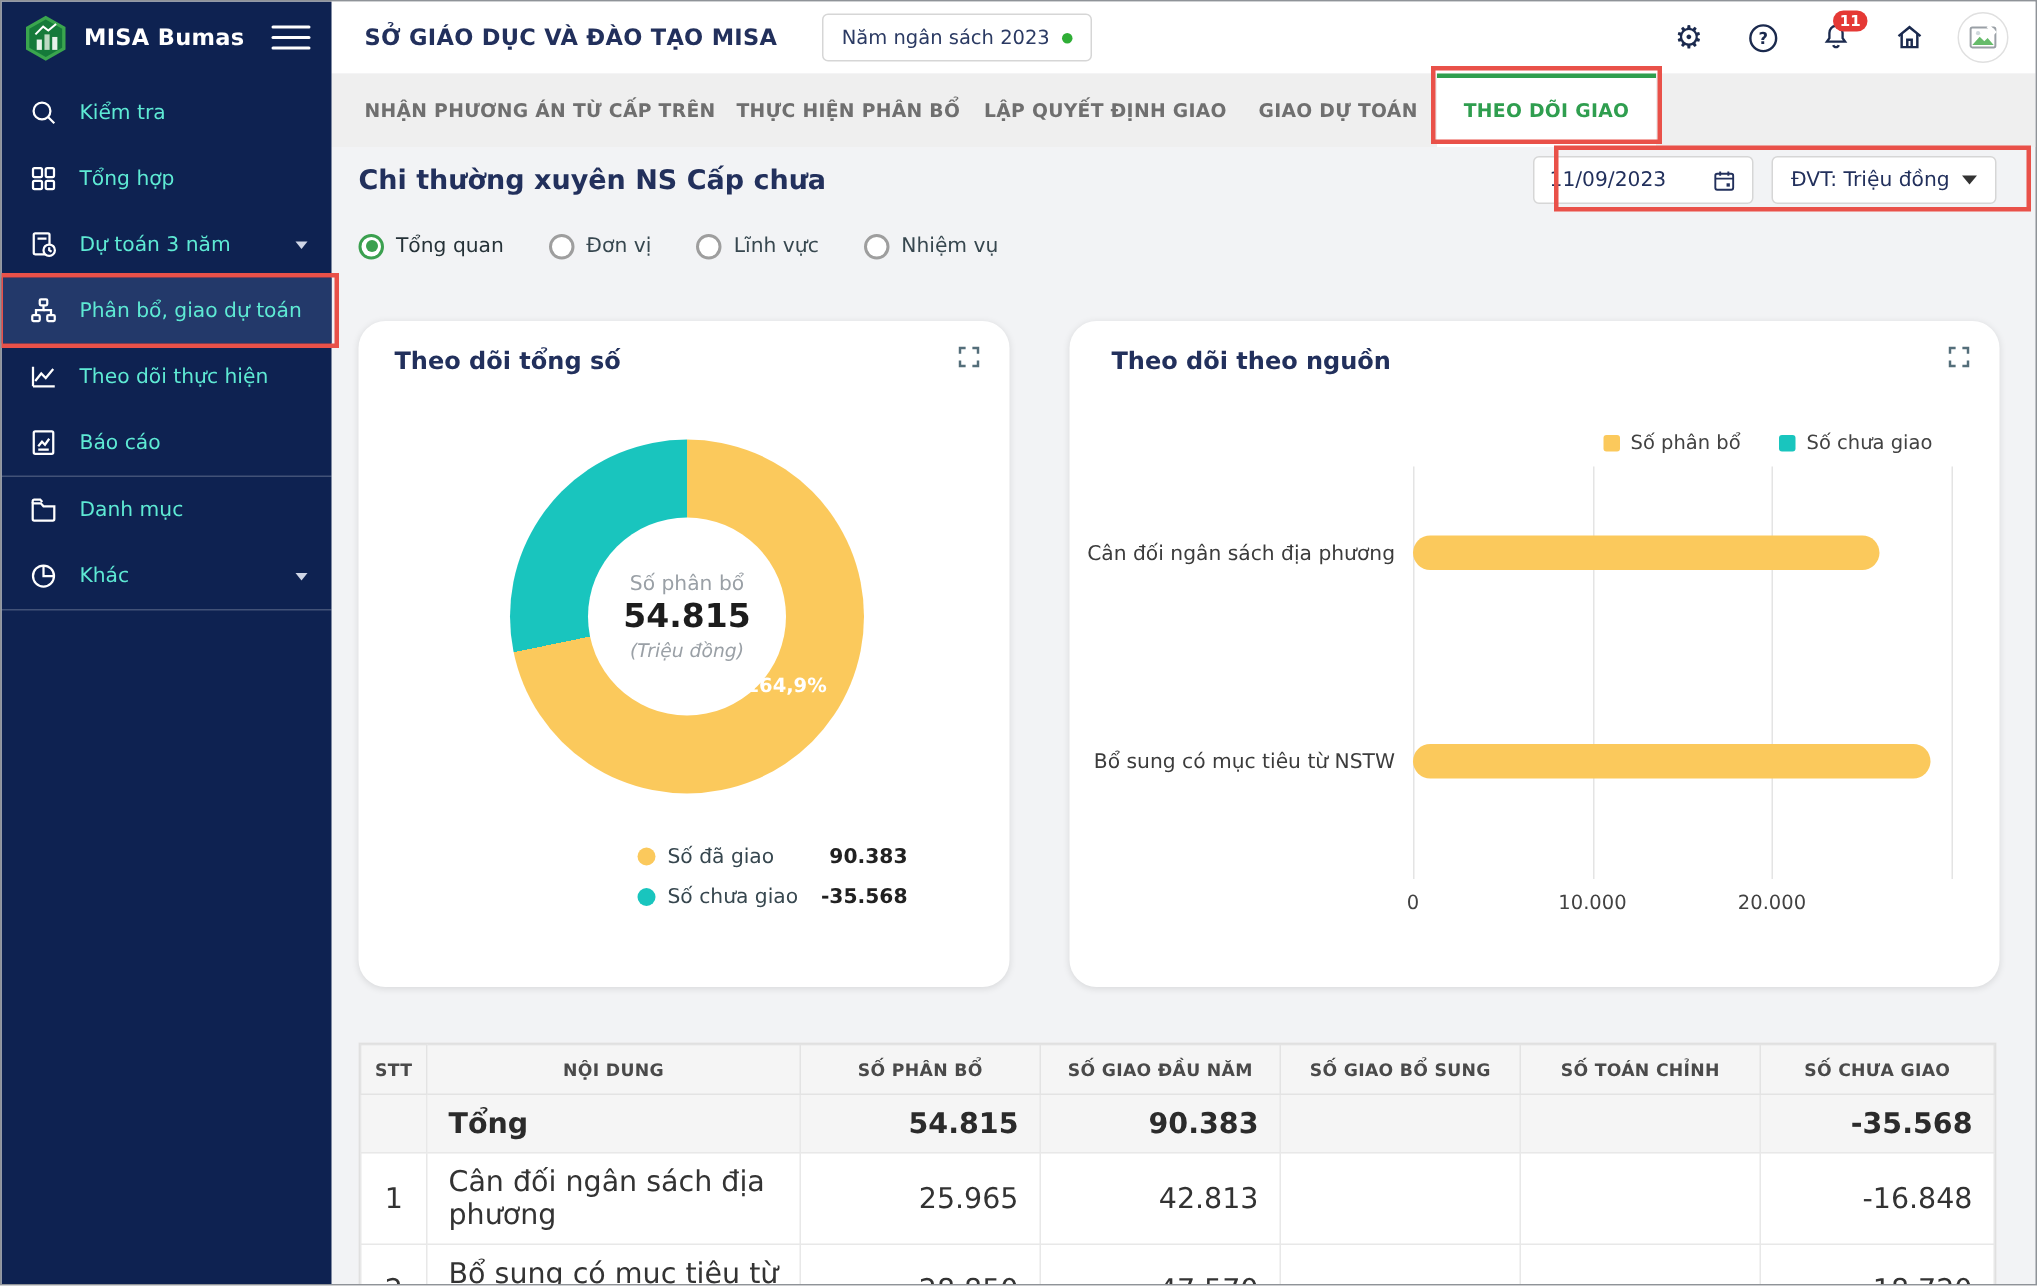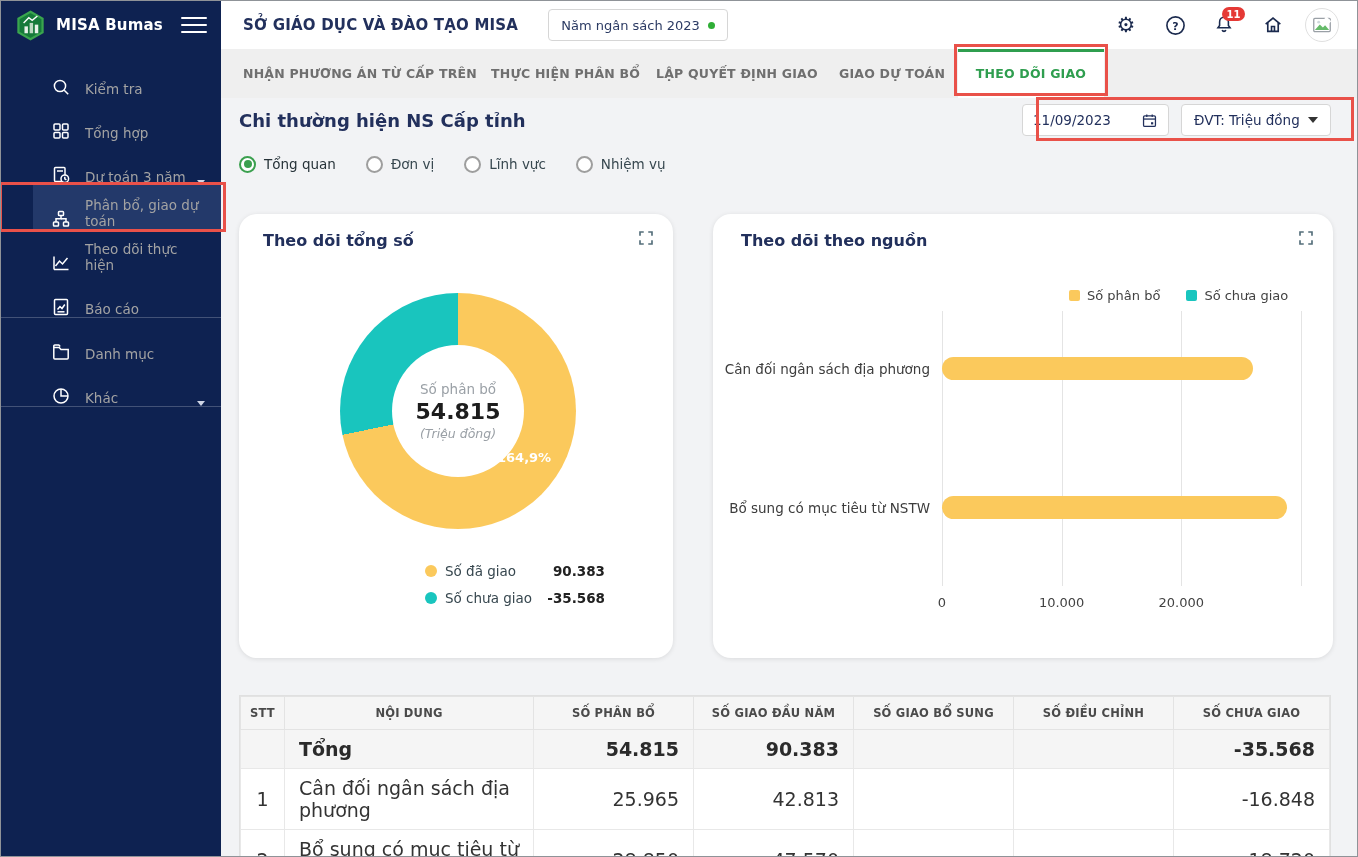--- a/index.html
+++ b/index.html
@@ -7,21 +7,21 @@
   body { font-family:"DejaVu Sans","Liberation Sans",sans-serif; }
   .window { position:relative; width:1358px; height:857px; background:#f2f3f5; border:1px solid #8f9398; overflow:hidden; }
 
   
   .sidebar { position:absolute; left:0; top:0; width:220px; height:100%; background:#0e2251; z-index:5; }
   .brand-row { height:48px; display:flex; align-items:center; padding:3px 14px; }
   .brand-name { color:#fff; font-size:15px; font-weight:bold; margin-left:10px; letter-spacing:.2px; }
   .hamburger { margin-left:auto; width:26px; cursor:pointer; }
   .hamburger span { display:block; height:2.6px; background:#fff; margin:4.6px 0; border-radius:1px; }
   .nav { padding-top:4px; }
-  .nav-item { height:44px; display:flex; align-items:flex-end; padding:0 16px 0 18px; color:#a3a3a3; font-size:13.5px; font-weight:500; cursor:pointer;margin-left:32px; }
+  .nav-item { height:44px; display:flex; align-items:center; padding:0 16px 0 18px; color:#5eead4; font-size:13.5px; font-weight:500; cursor:pointer; }
   .nav-item .nicon { width:20px; height:20px; margin-right:14px; flex:none; }
   .nav-item.active { background:#23396a; }
   .nav-caret { margin-left:auto; width:0; height:0; border-left:4.5px solid transparent; border-right:4.5px solid transparent; border-top:5px solid #cfd6e6; }
   .nav-divider { height:1px; background:rgba(255,255,255,.22); margin:0; }
 
   
   .main { position:absolute; left:220px; top:0; right:0; bottom:0; }
   .topbar { height:48px; background:#fff; display:flex; align-items:center; padding:0 18px 0 22px; }
   .org-name { color:#22305c; font-size:15px; font-weight:bold; letter-spacing:.2px; }
   .year-btn { margin-left:30px; height:32px; display:flex; align-items:center; gap:8px; border:1px solid #d6d6d6; border-radius:4px; background:#fff; padding:0 12px; font-size:13px; color:#2b3a63; cursor:pointer; font-family:inherit; }
@@ -238,21 +238,21 @@
       <div class="tab" style="left:22px;"><span>NHẬN PHƯƠNG ÁN TỪ CẤP TRÊN</span></div>
       <div class="tab" style="left:270px;"><span>THỰC HIỆN PHÂN BỔ</span></div>
       <div class="tab" style="left:435px;"><span>LẬP QUYẾT ĐỊNH GIAO</span></div>
       <div class="tab" style="left:618px;"><span>GIAO DỰ TOÁN</span></div>
       <div class="tab active" style="left:737px; width:146px;"><span>THEO DÕI GIAO</span></div>
     </div>
 
     <div class="content">
 
       <div class="toolbar-row">
-        <span class="page-title">Chi thường hiện NS Cấp tỉnh</span>
+        <span class="page-title">Chi thường xuyên NS Cấp chưa</span>
         <div class="tool-controls">
           <div class="date-input">
             <span>11/09/2023</span>
             <svg class="cal" width="17" height="17" viewBox="0 0 20 20" fill="none" stroke="#22305c" stroke-width="1.5">
                 <rect x="3" y="4.5" width="14" height="12.5" rx="1.5"></rect>
                 <line x1="3" y1="8.3" x2="17" y2="8.3"></line>
                 <line x1="6.8" y1="2.8" x2="6.8" y2="6"></line>
                 <line x1="13.2" y1="2.8" x2="13.2" y2="6"></line>
                 <rect x="11.8" y="12" width="2.6" height="2.6" fill="#22305c" stroke="none"></rect>
               </svg>
@@ -356,21 +356,21 @@
               <col style="width:160px">
               <col>
             </colgroup>
           <thead>
             <tr>
               <th>STT</th>
               <th>NỘI DUNG</th>
               <th>SỐ PHÂN BỔ</th>
               <th>SỐ GIAO ĐẦU NĂM</th>
               <th>SỐ GIAO BỔ SUNG</th>
-              <th>SỐ ĐIỀU CHỈNH</th>
+              <th>SỐ TOÁN CHỈNH</th>
               <th>SỐ CHƯA GIAO</th>
             </tr>
           </thead>
           <tbody>
             <tr class="total-row">
               <td class="ctr"></td>
               <td>Tổng</td>
               <td class="num">54.815</td>
               <td class="num">90.383</td>
               <td class="num"></td>

